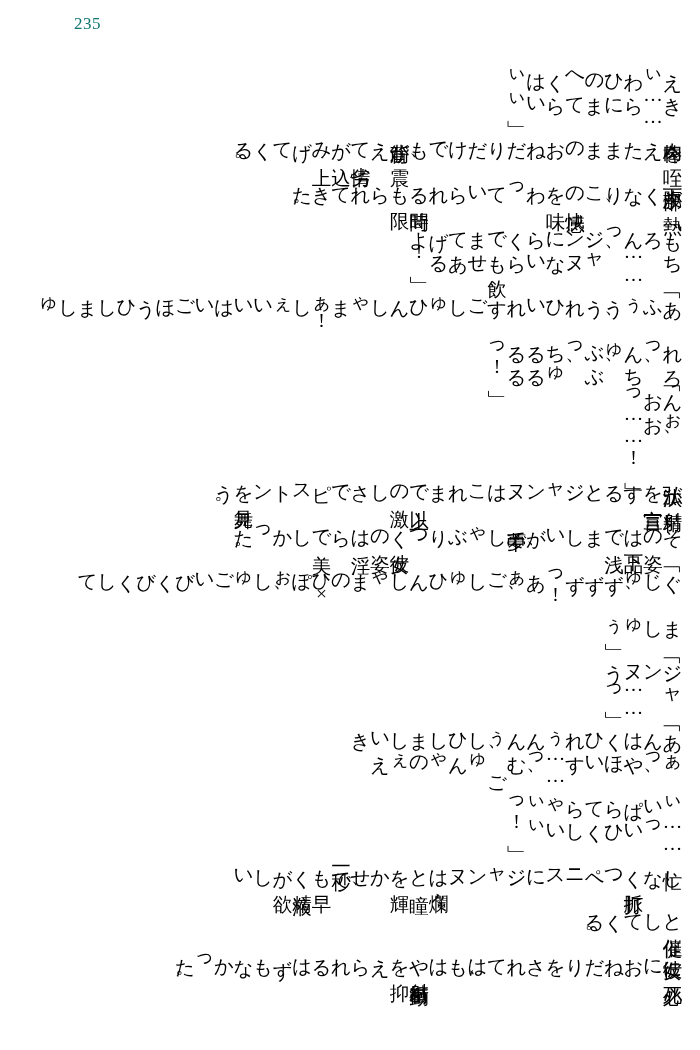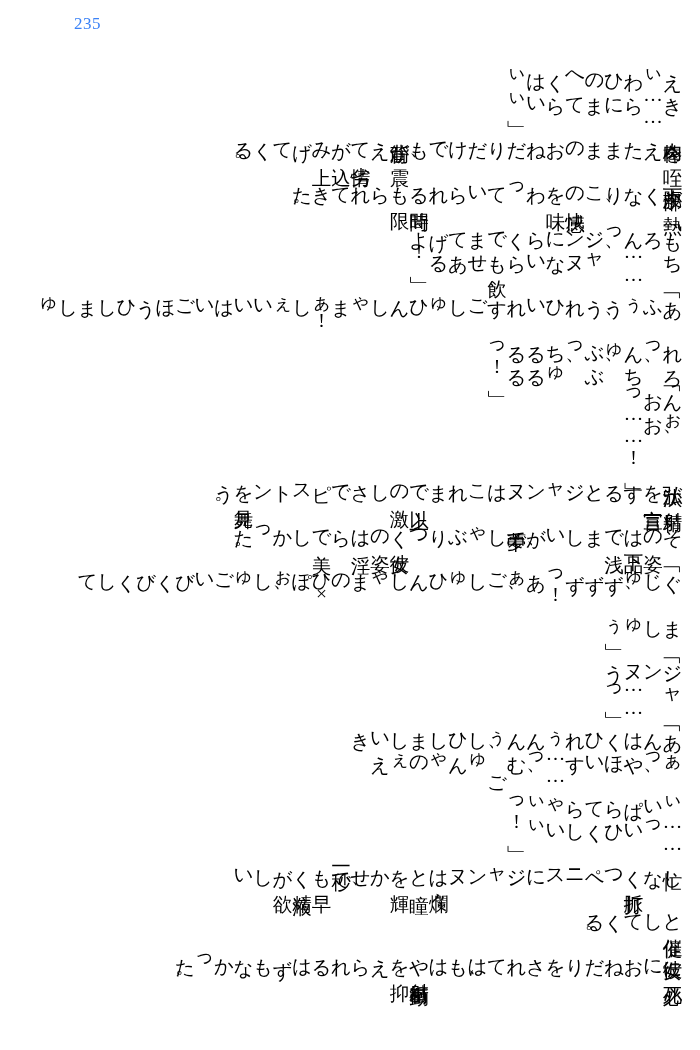--- a/index.html
+++ b/index.html
@@ -16,21 +16,21 @@
     font-family: "Liberation Serif", "DejaVu Serif", serif;
     color: #000000;
   }
   #page-number {
     position: absolute;
     top: 14px;
     left: 74px;
     font-size: 17px;
     font-family: "Liberation Serif", "DejaVu Serif", serif;
     letter-spacing: 0.5px;
-    color: #3b82f6;
+    color: #0f766e;
   }
   #body-text {
     position: absolute;
     top: 60px;
     left: 30px;
     right: 18px;
     height: 930px;
     writing-mode: vertical-rl;
     text-orientation: upright;
     display: flex;

